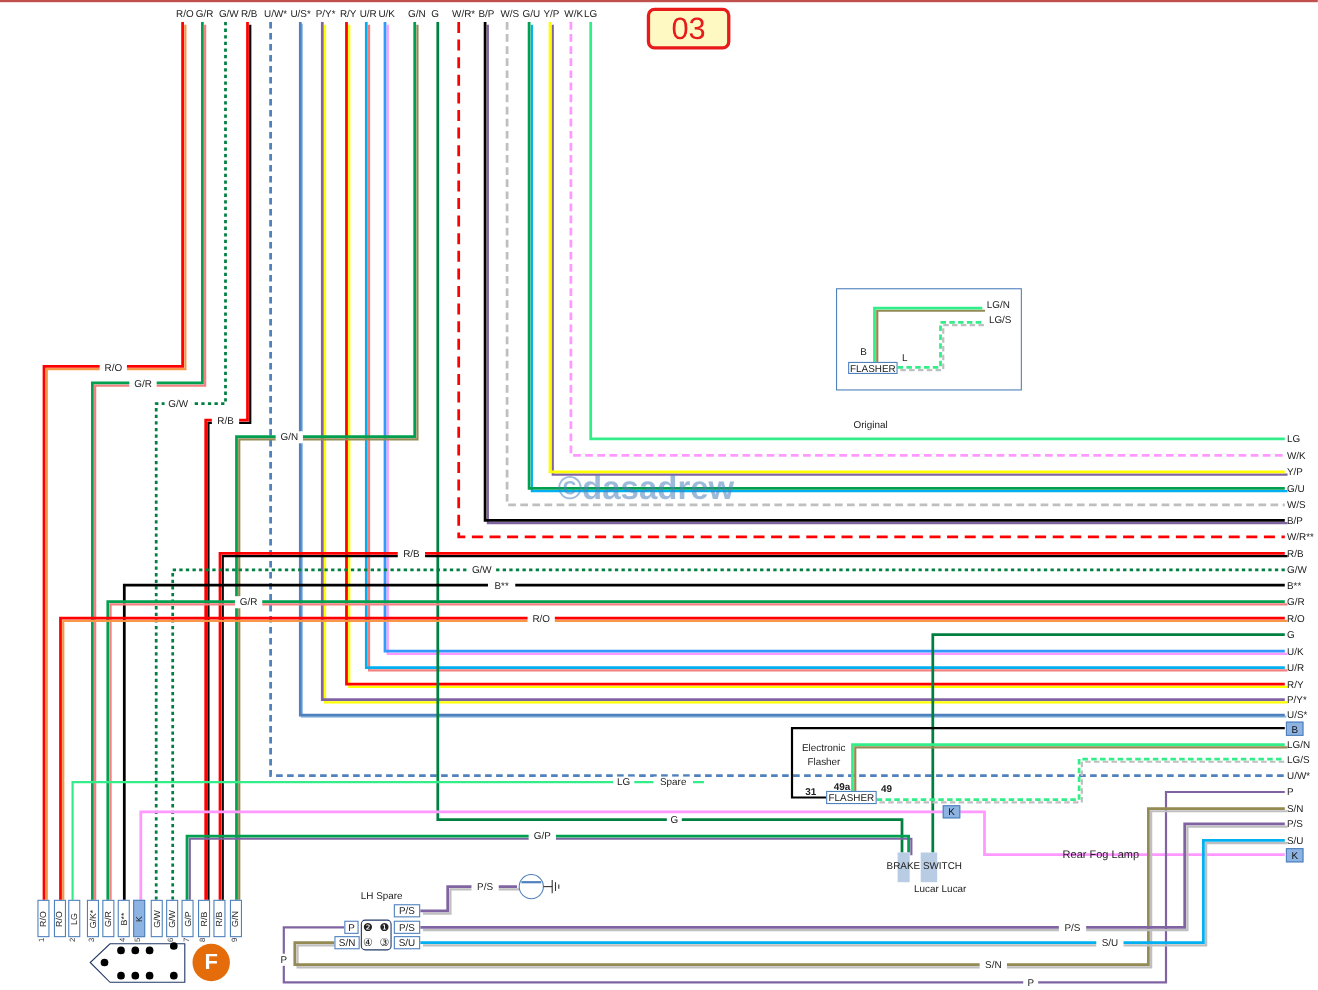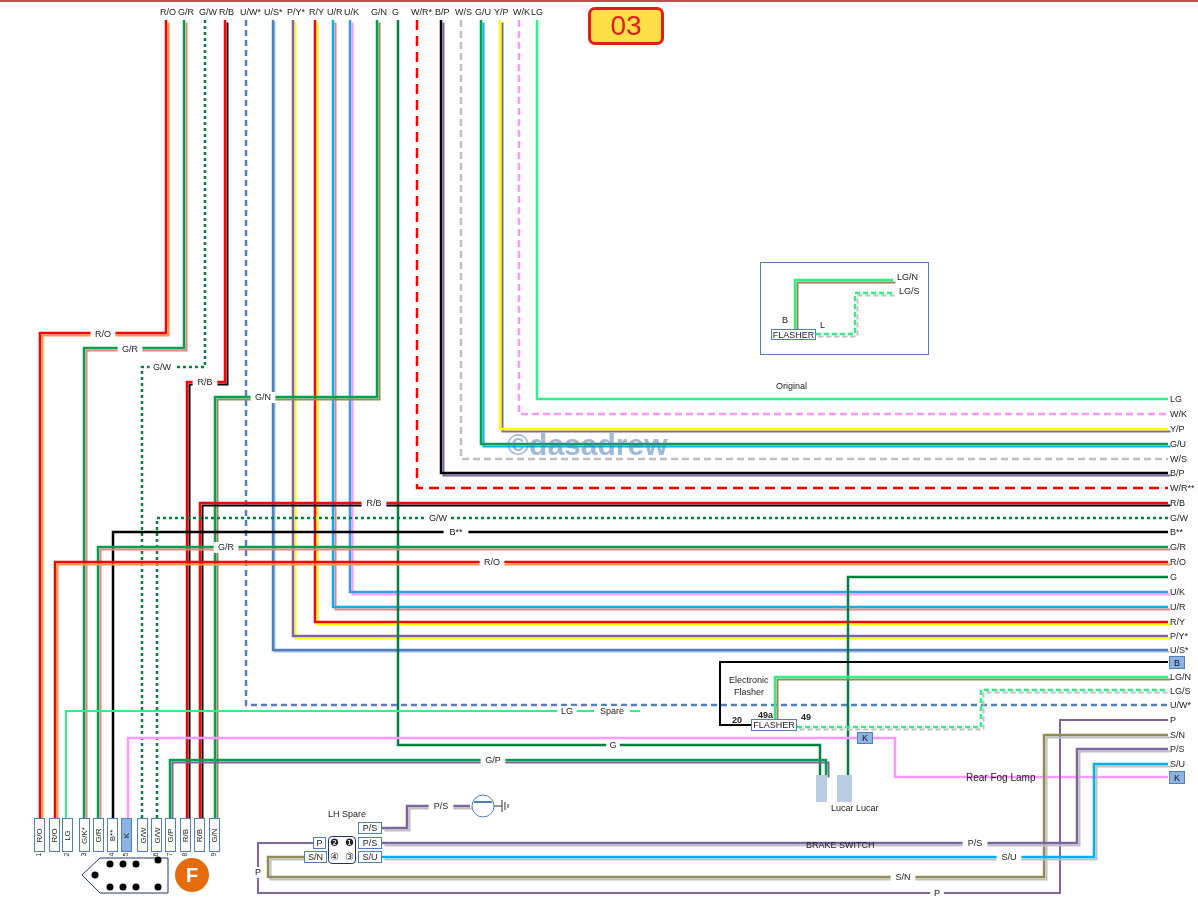--- a/index.html
+++ b/index.html
@@ -1,20 +1,20 @@
 <!DOCTYPE html>
 <html><head>
 <meta charset="utf-8">
 <style>
   html, body { margin:0; padding:0; background:#ffffff; }
   body { width:1198px; height:900px; position:relative; overflow:hidden; font-family:"Liberation Sans", sans-serif; }
   #topbar { position:absolute; left:0; top:0; width:1198px; height:2px; background:#c0504d; }
   svg#diagram { position:absolute; left:0; top:0; }
   .lbl { font-family:"Liberation Sans", sans-serif; font-size:9px; fill:#222; }
-  .badge-box { position:absolute; left:588px; top:7px; width:76px; height:38px; background:#fde047; border:3px solid #e81a1a; border-radius:7px; box-sizing:border-box; display:flex; align-items:center; justify-content:center; color:#e81a1a; font-family:"Liberation Sans", sans-serif; font-size:28px; }
+  .badge-box { position:absolute; left:588px; top:7px; width:76px; height:38px; background:#fef9c3; border:3px solid #e81a1a; border-radius:7px; box-sizing:border-box; display:flex; align-items:center; justify-content:center; color:#e81a1a; font-family:"Liberation Sans", sans-serif; font-size:28px; }
   .fbadge { position:absolute; left:175px; top:858px; width:34px; height:34px; border-radius:50%; background:#e46c0a; color:#fff; font-family:"Liberation Sans", sans-serif; font-weight:bold; font-size:20px; display:flex; align-items:center; justify-content:center; }
   .watermark { position:absolute; left:507px; top:428px; font-family:"Liberation Sans", sans-serif; font-weight:bold; font-size:30px; color:rgba(79,129,189,0.55); letter-spacing:0px; }
   .boxlbl { position:absolute; font-family:"Liberation Sans", sans-serif; font-size:9px; color:#222; border:1px solid #4f81bd; background:#fff; box-sizing:border-box; display:flex; align-items:center; justify-content:center; }
   .bluebox { position:absolute; font-family:"Liberation Sans", sans-serif; font-size:9px; color:#111; border:1px solid #4f81bd; background:#8db3e2; box-sizing:border-box; display:flex; align-items:center; justify-content:center; }
   .txt { position:absolute; font-family:"Liberation Sans", sans-serif; font-size:9px; color:#222; white-space:nowrap; }
   .vlbl { position:absolute; width:11px; height:34px; border:1px solid #4f81bd; background:#fff; box-sizing:border-box; font-family:"Liberation Sans", sans-serif; font-size:8px; color:#222; display:flex; align-items:center; justify-content:center; }
   .vlbl span { transform:rotate(-90deg); white-space:nowrap; display:block; }
   .vlbl.blue { background:#8db3e2; }
   .pinnum { position:absolute; font-family:"Liberation Sans", sans-serif; font-size:7px; color:#333; transform:rotate(-90deg); }
   .switch { position:absolute; background:#b8cce4; }
@@ -202,34 +202,34 @@
 <div class="boxlbl" style="left:771px;top:329px;width:45px;height:11px;">FLASHER</div>
 <div class="txt" style="left:776px;top:343px;margin-top:38px;">Original</div>
 <div class="txt" style="left:782px;top:315px;">B</div>
 <div class="txt" style="left:820px;top:320px;">L</div>
 <div class="txt" style="left:897px;top:272px;">LG/N</div>
 <div class="txt" style="left:899px;top:286px;">LG/S</div>
 
 <div class="txt" style="left:729px;top:675px;">Electronic</div>
 <div class="txt" style="left:734px;top:687px;">Flasher</div>
 <div class="boxlbl" style="left:751px;top:719px;width:46px;height:12px;">FLASHER</div>
-<div class="txt" style="left:732px;top:715px;font-weight:bold;">20</div>
+<div class="txt" style="left:732px;top:715px;font-weight:bold;">31</div>
 <div class="txt" style="left:758px;top:710px;font-weight:bold;">49a</div>
 <div class="txt" style="left:801px;top:712px;font-weight:bold;text-align:center;">49</div>
 
 <div class="bluebox" style="left:857px;top:732px;width:16px;height:12px;">K</div>
 <div class="bluebox" style="left:1169px;top:656px;width:16px;height:13px;">B</div>
 <div class="bluebox" style="left:1169px;top:771px;width:16px;height:13px;">K</div>
 
 <div class="txt" style="left:930px;top:772px;font-size:10px;padding-left:36px;">Rear Fog Lamp</div>
 
 <div class="switch" style="left:816px;top:775px;width:11px;height:27px;"></div>
 <div class="switch" style="left:837px;top:775px;width:15px;height:27px;"></div>
 <div class="txt" style="left:811px;top:803px;padding-left:20px;">Lucar  Lucar</div>
-<div class="txt" style="left:806px;top:840px;">BRAKE SWITCH</div>
+<div class="txt" style="left:806px;top:782px;">BRAKE SWITCH</div>
 
 <div class="txt" style="left:328px;top:809px;font-size:9px;">LH Spare</div>
 <div class="boxlbl" style="left:358px;top:822px;width:24px;height:12px;">P/S</div>
 <div class="boxlbl" style="left:313px;top:837px;width:13px;height:12px;">P</div>
 <div style="position:absolute;left:328px;top:836px;width:28px;height:28px;border:1px solid #1f3864;border-radius:4px;box-sizing:border-box;"></div>
 <div class="txt" style="left:330px;top:837px;font-size:10px;">❷</div>
 <div class="txt" style="left:345px;top:837px;font-size:10px;">❶</div>
 <div class="txt" style="left:330px;top:851px;font-size:10px;">④</div>
 <div class="txt" style="left:345px;top:851px;font-size:10px;">③</div>
 <div class="boxlbl" style="left:358px;top:837px;width:24px;height:12px;">P/S</div>

